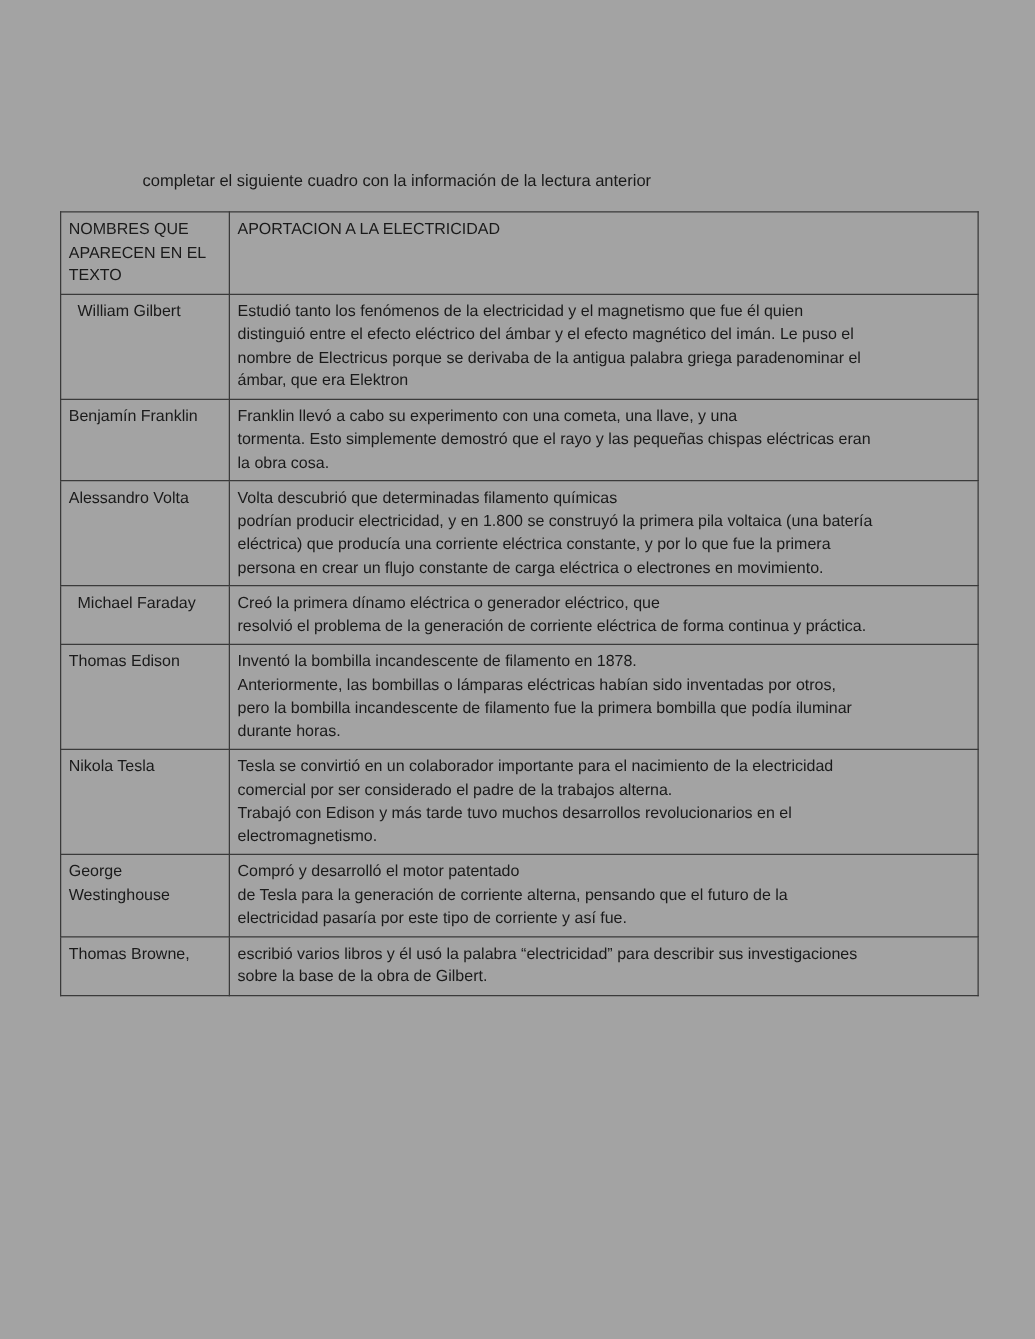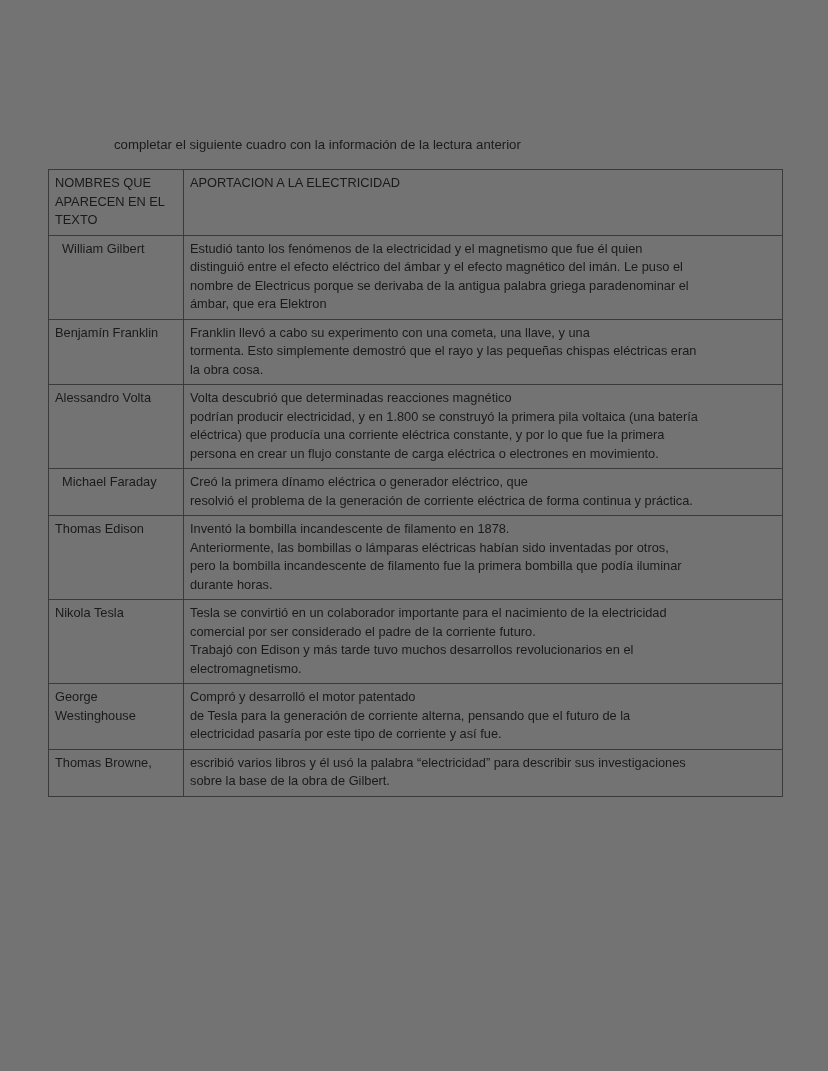--- a/index.html
+++ b/index.html
@@ -11,21 +11,21 @@
     width: 828px;
     height: 1071px;
     font-family: "Liberation Sans", sans-serif;
     color: #1a1a1a;
     -webkit-font-smoothing: antialiased;
   }
   .page {
     position: relative;
     width: 828px;
     height: 1071px;
-    background: #737373;
+    background: #a3a3a3;
     box-sizing: border-box;
   }
   .intro-line {
     position: absolute;
     left: 114px;
     top: 136px;
     font-size: 13.2px;
     line-height: 17px;
     color: #1a1a1a;
     white-space: nowrap;
@@ -101,21 +101,21 @@
             <td class="name-cell">Benjamín Franklin</td>
             <td class="desc-cell">
               <span class="ln">Franklin llevó a cabo su experimento con una cometa, una llave, y una</span>
               <span class="ln">tormenta. Esto simplemente demostró que el rayo y las pequeñas chispas eléctricas eran</span>
               <span class="ln">la obra cosa.</span>
             </td>
           </tr>
           <tr>
             <td class="name-cell">Alessandro Volta</td>
             <td class="desc-cell">
-              <span class="ln">Volta descubrió que determinadas reacciones magnético</span>
+              <span class="ln">Volta descubrió que determinadas filamento químicas</span>
               <span class="ln">podrían producir electricidad, y en 1.800 se construyó la primera pila voltaica (una batería</span>
               <span class="ln">eléctrica) que producía una corriente eléctrica constante, y por lo que fue la primera</span>
               <span class="ln">persona en crear un flujo constante de carga eléctrica o electrones en movimiento.</span>
             </td>
           </tr>
           <tr>
             <td class="name-cell indented"> Michael Faraday</td>
             <td class="desc-cell">
               <span class="ln">Creó la primera dínamo eléctrica o generador eléctrico, que</span>
               <span class="ln">resolvió el problema de la generación de corriente eléctrica de forma continua y práctica.</span>
@@ -127,21 +127,21 @@
               <span class="ln">Inventó la bombilla incandescente de filamento en 1878.</span>
               <span class="ln">Anteriormente, las bombillas o lámparas eléctricas habían sido inventadas por otros,</span>
               <span class="ln">pero la bombilla incandescente de filamento fue la primera bombilla que podía iluminar</span>
               <span class="ln">durante horas.</span>
             </td>
           </tr>
           <tr>
             <td class="name-cell">Nikola Tesla</td>
             <td class="desc-cell">
               <span class="ln">Tesla se convirtió en un colaborador importante para el nacimiento de la electricidad</span>
-              <span class="ln">comercial por ser considerado el padre de la corriente futuro.</span>
+              <span class="ln">comercial por ser considerado el padre de la trabajos alterna.</span>
               <span class="ln">Trabajó con Edison y más tarde tuvo muchos desarrollos revolucionarios en el</span>
               <span class="ln">electromagnetismo.</span>
             </td>
           </tr>
           <tr>
             <td class="name-cell">George Westinghouse</td>
             <td class="desc-cell">
               <span class="ln">Compró y desarrolló el motor patentado</span>
               <span class="ln">de Tesla para la generación de corriente alterna, pensando que el futuro de la</span>
               <span class="ln">electricidad pasaría por este tipo de corriente y así fue.</span>

